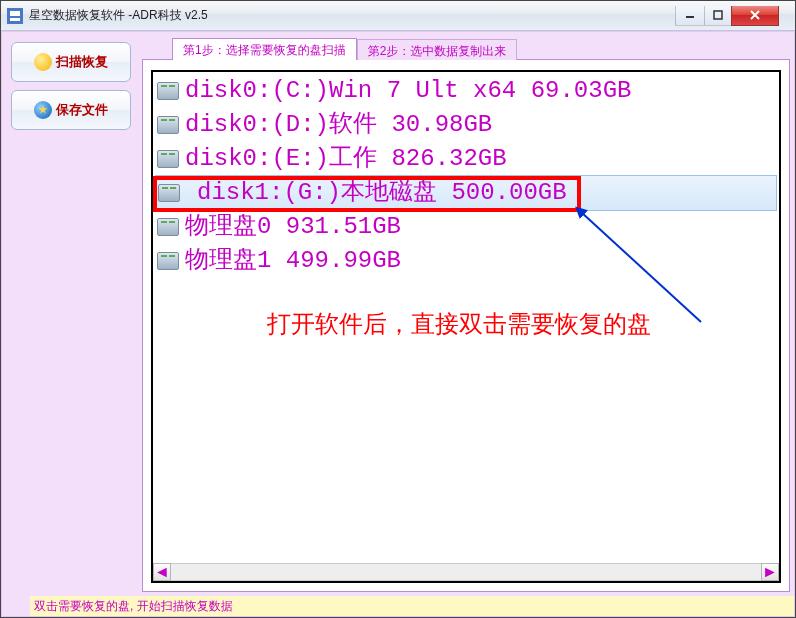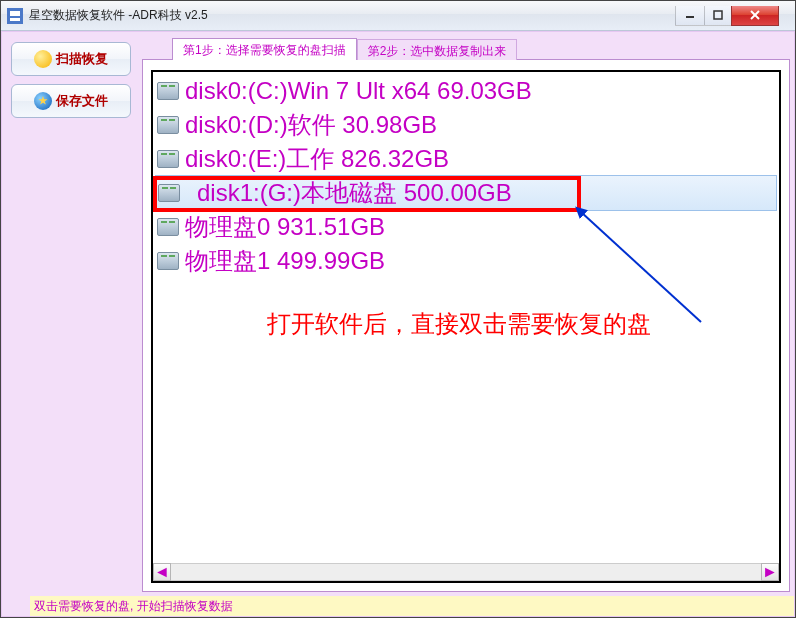--- a/index.html
+++ b/index.html
@@ -68,21 +68,21 @@
     display:flex;
     padding: 6px 4px 4px 4px;
     gap: 6px;
   }
   .sidebar {
     width: 130px;
     padding-top: 4px;
     display:flex; flex-direction:column; gap:8px; align-items:center;
   }
   .side-btn {
-    width: 120px; height: 34px;
+    width: 120px; height: 40px;
     background: linear-gradient(to bottom,#fff,#f2f5fa 50%,#e8eef6 51%,#f4f8fd);
     border:1px solid #a8b8d4;
     border-radius: 6px;
     display:flex; align-items:center; justify-content:center;
     gap:4px;
     font-size: 13px; font-weight:bold; color:#b00000;
     cursor:pointer;
   }
   .side-btn .ico{
     width:18px;height:18px; border-radius:50%;
@@ -134,21 +134,21 @@
   }
   .listwrap{
     flex:1;
     border:2px solid #000;
     background:#fff;
     position:relative;
     overflow:hidden;
   }
   .list {
     padding: 2px 2px 0 2px;
-    font-family: Liberation Sans, sans-serif;
+    font-family: Liberation Mono, monospace;
     font-size: 24px;
     line-height: 34px;
     color:#c400c4;
   }
   .row {
     display:flex; align-items:center;
     gap:6px;
     padding-left:2px;
     white-space:nowrap;
   }

